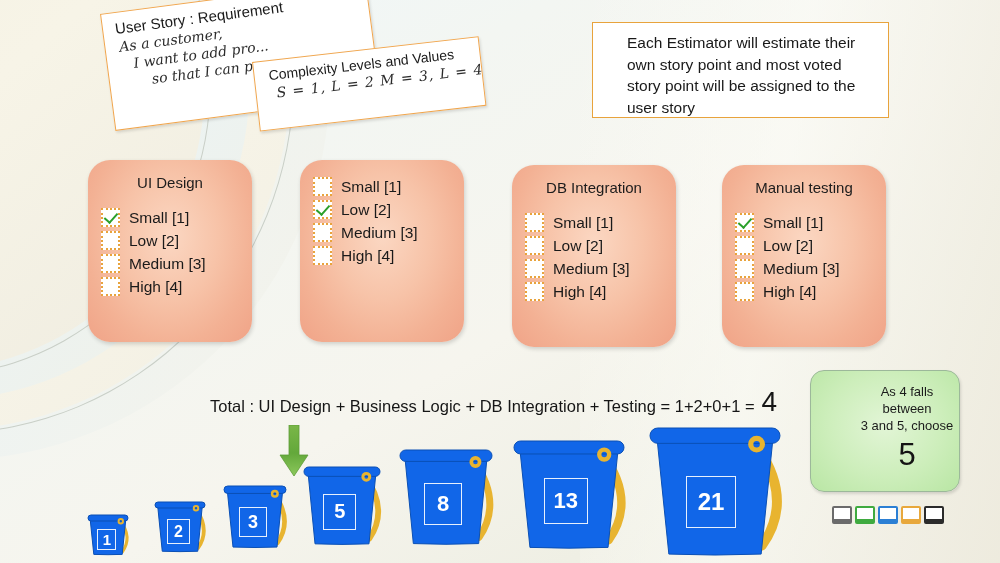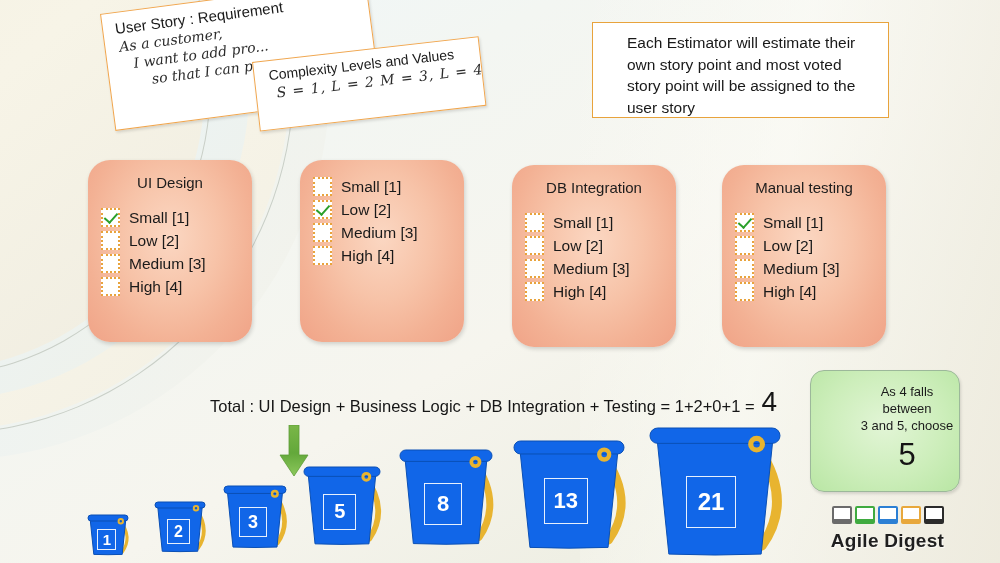--- a/index.html
+++ b/index.html
@@ -440,16 +440,15 @@
     </div>
 
   <div id="logo">
     <div class="frames">
       <div class="frame" id="lf0" style="border-color: rgb(107, 107, 107);"></div>
       <div class="frame" id="lf1" style="border-color: rgb(63, 170, 63);"></div>
       <div class="frame" id="lf2" style="border-color: rgb(43, 127, 212);"></div>
       <div class="frame" id="lf3" style="border-color: rgb(232, 168, 60);"></div>
       <div class="frame" id="lf4" style="border-color: rgb(43, 43, 43);"></div>
     </div>
-    <div class="brand">Agile Digest</div>
   </div>
 
 </div>
 
 </body></html>

